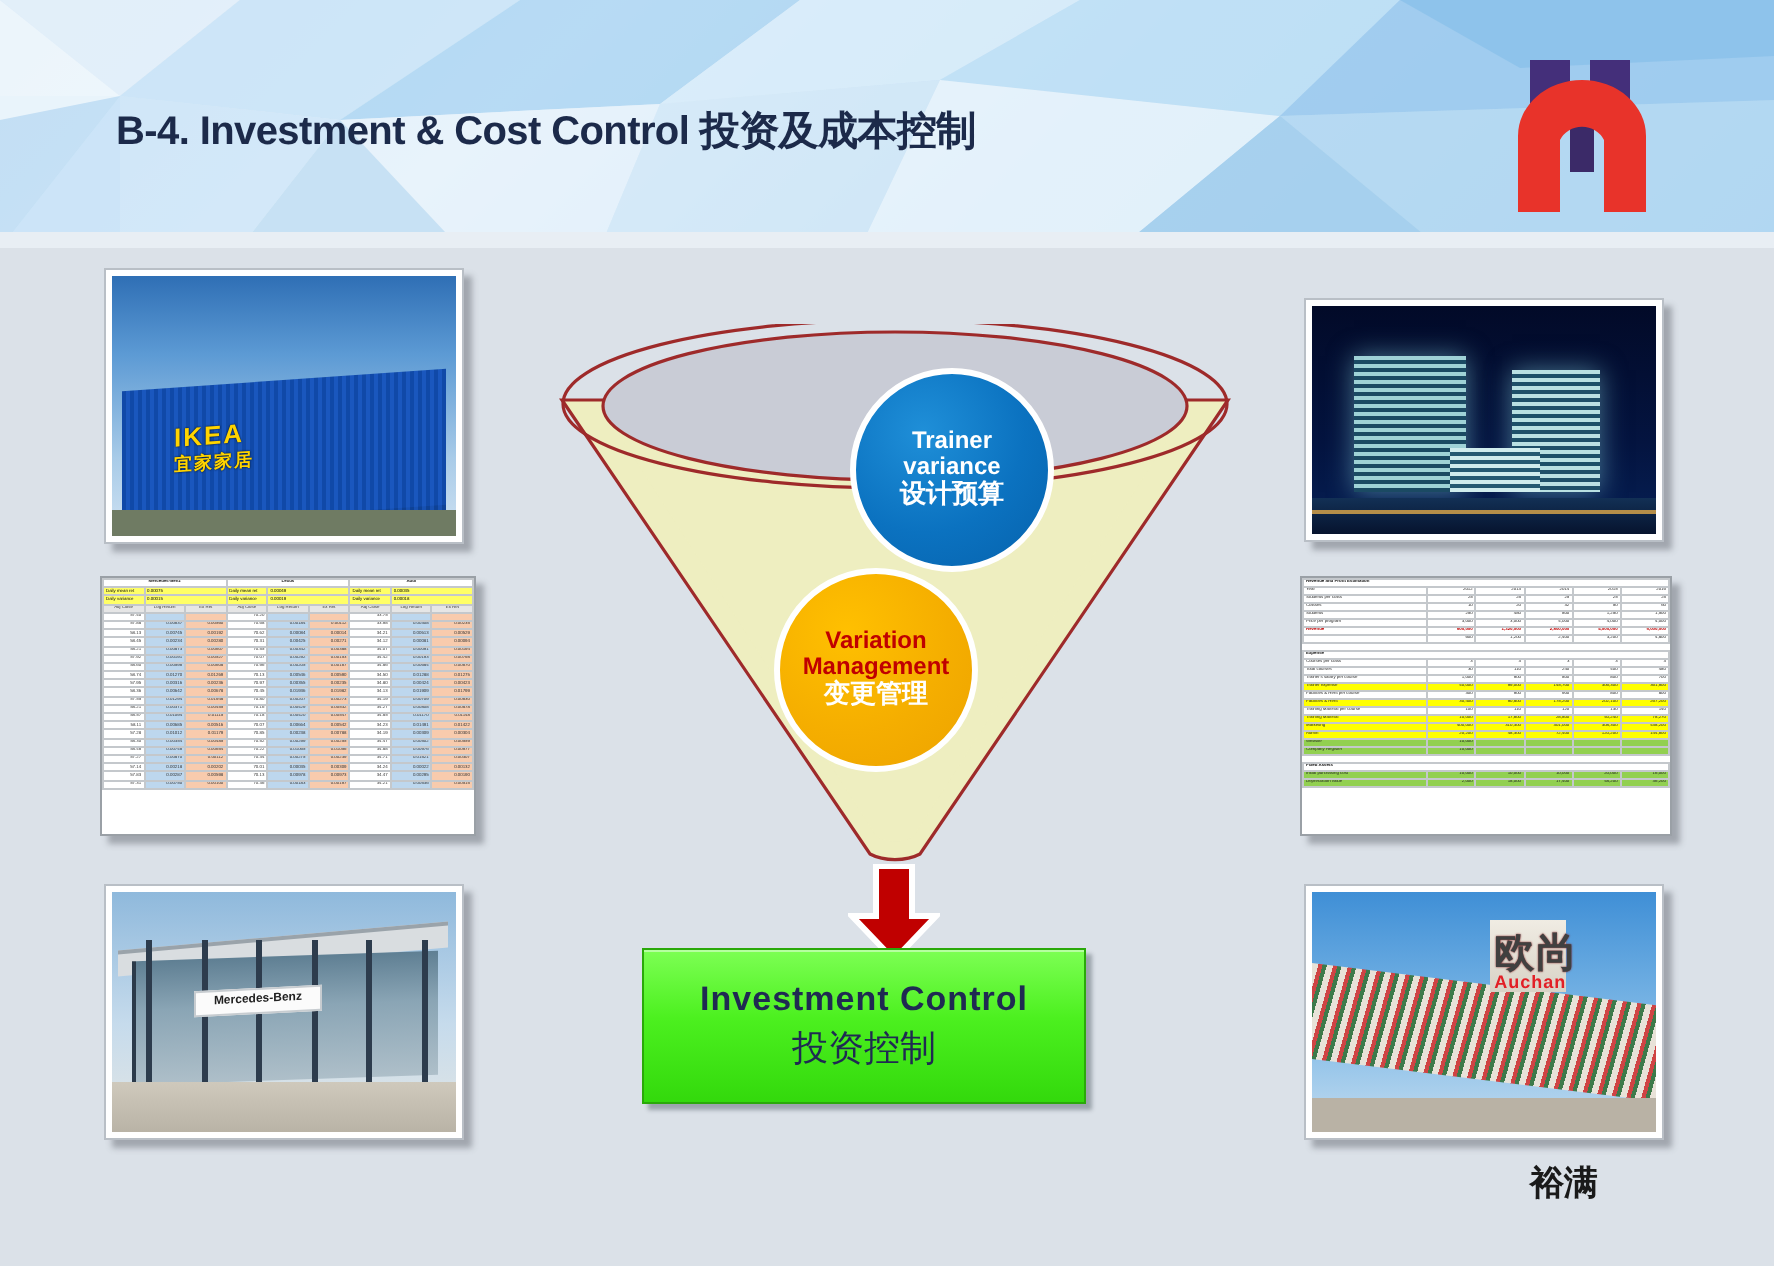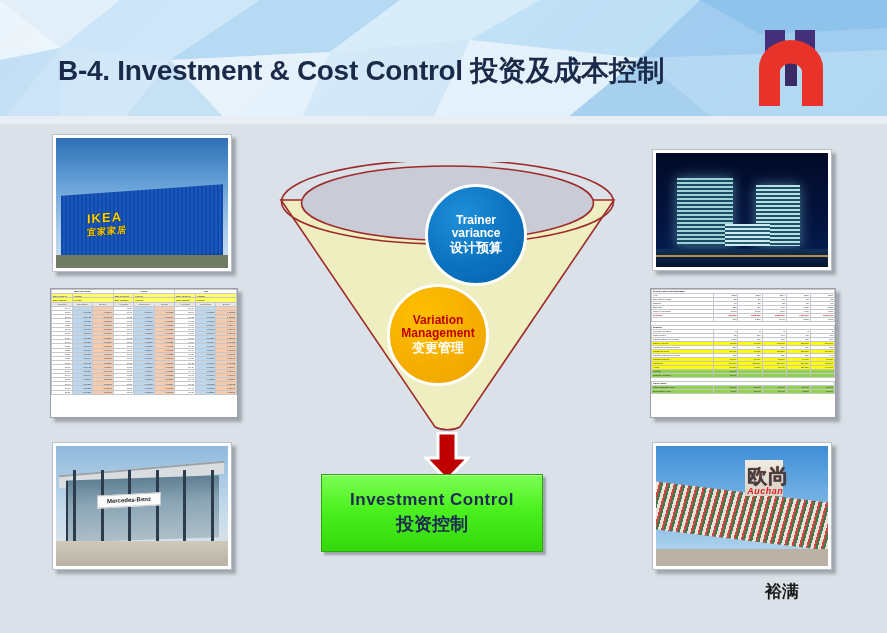--- a/index.html
+++ b/index.html
@@ -30,21 +30,21 @@
   }
   #header-strip {
     position: absolute;
     left: 0; top: 116px;
     width: 887px; height: 8px;
     background: #e8eef4;
   }
   #slide-title {
     position: absolute;
     left: 58px; top: 52px;
-    font-size: 28px;
+    font-size: 20px;
     font-weight: bold;
     color: #1c2a4a;
     letter-spacing: -0.3px;
     white-space: nowrap;
     z-index: 5;
   }
   #slide-title .cn {
     font-family: "DejaVu Sans", sans-serif;
     font-weight: bold;
   }
@@ -127,21 +127,21 @@
   
   .au-sky { position:absolute; inset:0; background: linear-gradient(180deg,#3f8fd6 0%, #86bde8 60%, #c3dcef 100%); }
   .au-roof { position:absolute; left:-4%; top:38%; width:108%; height:40%;
     background: repeating-linear-gradient(105deg,#e8e2d8 0px,#e8e2d8 3px,#cf4444 3px,#cf4444 5px,#3d7a4a 5px,#3d7a4a 7px);
     transform: skewY(7deg);}
   .au-wall { position:absolute; left:52%; top:12%; width:22%; height:30%;
     background: linear-gradient(180deg,#f0ece3 0%, #d8d2c6 100%);}
   .au-cn { position:absolute; left:53%; top:14%; font-family:Liberation Serif, serif;
     font-size:20px; font-weight:bold; color:#404040; text-shadow:0 0 1px #7a0d11; letter-spacing:1px;}
   .au-en { position:absolute; left:53%; top:33%; font-size:9px; font-weight:bold;
-    font-style:italic; color:#e21f26; letter-spacing:0.5px;}
+    color:#e21f26; letter-spacing:0.5px;}
   .au-ground { position:absolute; left:0; bottom:0; width:100%; height:14%; background:#b9b2a5;}
 
   
   .sheet {
     position:absolute;
     box-sizing:border-box;
     background:#ffffff;
     border:1px solid #9aa0a6;
     box-shadow: 4px 4px 3px rgba(90,95,105,0.45);
     overflow:hidden;
@@ -226,21 +226,21 @@
     border:1px solid #2aa909;
     box-shadow: 3px 3px 2px rgba(80,90,100,0.45), inset 0 1px 0 #b6ffa0;
     display:flex; flex-direction:column;
     align-items:center; justify-content:center;
     z-index:5;
   }
   #result-box .r-en {
     font-size:17px; font-weight:bold; color:#1f2a52; letter-spacing:0.5px;
   }
   #result-box .r-cn {
-    font-size:18px; font-weight:bold; color:#1f2a52;
+    font-size:18px; font-weight:normal; color:#1f2a52;
     font-family:"DejaVu Sans",sans-serif; margin-top:2px;
   }
 
   
   #footer-cn {
     position:absolute; left:765px; top:580px;
     font-family:"DejaVu Serif", serif;
     font-size:17px; font-weight:bold; color:#1a1a1a;
   }
 </style>

